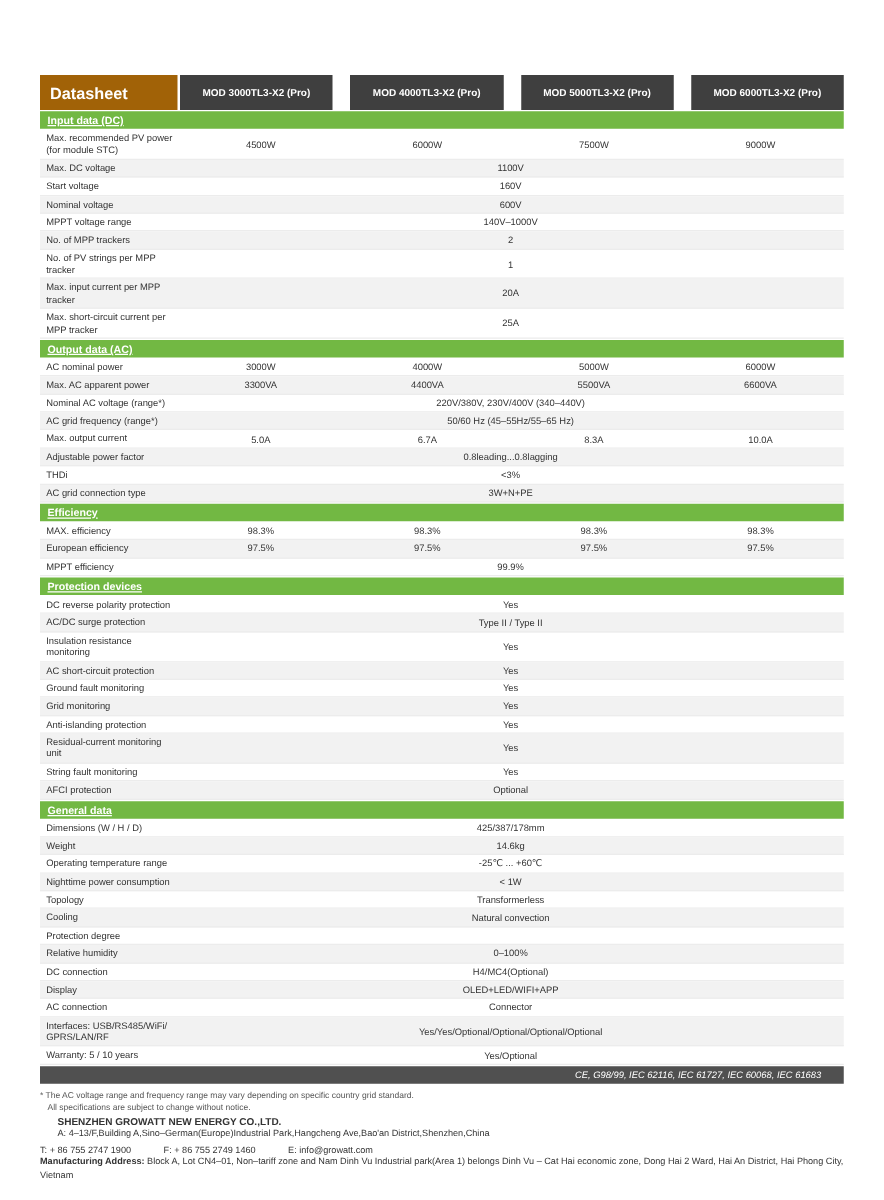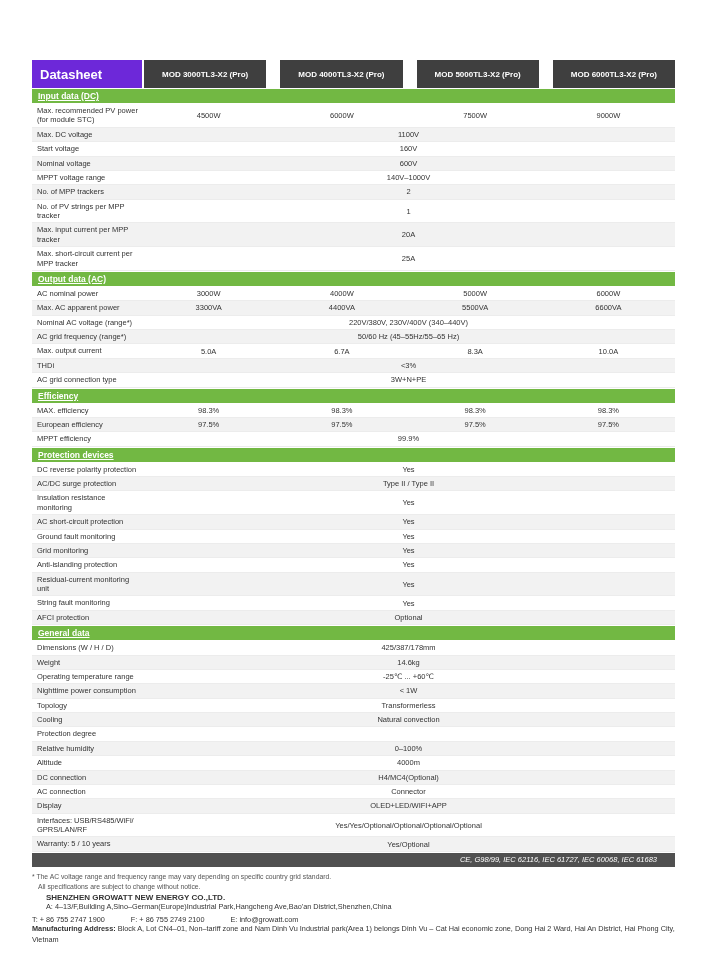--- a/index.html
+++ b/index.html
@@ -5,21 +5,21 @@
   html,body{margin:0;padding:0;}
   body{
     width:707px;height:960px;background:#ffffff;
     font-family:"Liberation Sans","DejaVu Sans",sans-serif;
     color:#333333;position:relative;overflow:hidden;
   }
   .sheet{position:absolute;left:32px;top:60px;width:643px;}
   
   .ds-header{display:flex;height:28px;}
   .ds-title-box{
-    width:110px;background:#6d28d9;color:#ffffff;display:flex;align-items:center;
+    width:110px;background:#a16207;color:#ffffff;display:flex;align-items:center;
     padding-left:8px;box-sizing:border-box;font-size:13px;font-weight:bold;
   }
   .model-headers{flex:1;display:flex;gap:12px;}
   .model-box{
     flex:1;background:#3f3f3f;color:#ffffff;margin-left:2px;
     display:flex;align-items:center;justify-content:center;
     font-size:8px;font-weight:bold;text-align:center;
   }
   
   .section-bar{
@@ -167,20 +167,26 @@
         <div class="row">
           <div class="row-label">Max. output current</div>
           <div class="row-values">
             <div class="cell">5.0A</div>
             <div class="cell">6.7A</div>
             <div class="cell">8.3A</div>
             <div class="cell">10.0A</div>
           </div>
         </div>
         <div class="row">
+          <div class="row-label">Adjustable power factor</div>
+          <div class="row-values">
+            <div class="cell">0.8leading...0.8lagging</div>
+          </div>
+        </div>
+        <div class="row">
           <div class="row-label">THDi</div>
           <div class="row-values">
             <div class="cell">&lt;3%</div>
           </div>
         </div>
         <div class="row">
           <div class="row-label">AC grid connection type</div>
           <div class="row-values">
             <div class="cell">3W+N+PE</div>
           </div>
@@ -317,41 +323,35 @@
         <div class="row">
           <div class="row-label">Protection degree</div>
         </div>
         <div class="row">
           <div class="row-label">Relative humidity</div>
           <div class="row-values">
             <div class="cell">0–100%</div>
           </div>
         </div>
         <div class="row">
-          <div class="row-label">Altitude</div>
-          <div class="row-values">
-            <div class="cell">4000m</div>
-          </div>
-        </div>
-        <div class="row">
           <div class="row-label">DC connection</div>
           <div class="row-values">
             <div class="cell">H4/MC4(Optional)</div>
           </div>
         </div>
         <div class="row">
+          <div class="row-label">Display</div>
+          <div class="row-values">
+            <div class="cell">OLED+LED/WIFI+APP</div>
+          </div>
+        </div>
+        <div class="row">
           <div class="row-label">AC connection</div>
           <div class="row-values">
             <div class="cell">Connector</div>
-          </div>
-        </div>
-        <div class="row">
-          <div class="row-label">Display</div>
-          <div class="row-values">
-            <div class="cell">OLED+LED/WIFI+APP</div>
           </div>
         </div>
         <div class="row">
           <div class="row-label">Interfaces: USB/RS485/WiFi/ GPRS/LAN/RF</div>
           <div class="row-values">
             <div class="cell">Yes/Yes/Optional/Optional/Optional/Optional</div>
           </div>
         </div>
         <div class="row">
           <div class="row-label">Warranty: 5 / 10 years</div>
@@ -371,20 +371,20 @@
 
 </div>
 
 <div class="footer">
   <div class="footer-line1">
     <span class="company-name">SHENZHEN GROWATT NEW ENERGY CO.,LTD.</span>
     <span class="addr">A:  4–13/F,Building A,Sino–German(Europe)Industrial Park,Hangcheng Ave,Bao'an District,Shenzhen,China</span>
   </div>
   <div class="footer-line2">
     <span>T: + 86 755 2747 1900</span>
-    <span>F: + 86 755 2749 2100</span>
+    <span>F: + 86 755 2749 1460</span>
     <span>E:  info@growatt.com</span>
   </div>
   <div class="mfg">
     <span class="mfg-label">Manufacturing Address:</span>
     <span>Block A, Lot CN4–01, Non–tariff zone and Nam Dinh Vu Industrial park(Area 1) belongs Dinh Vu – Cat Hai economic zone, Dong Hai 2 Ward, Hai An District, Hai Phong City, Vietnam</span>
   </div>
 </div>
 
 </body></html>

